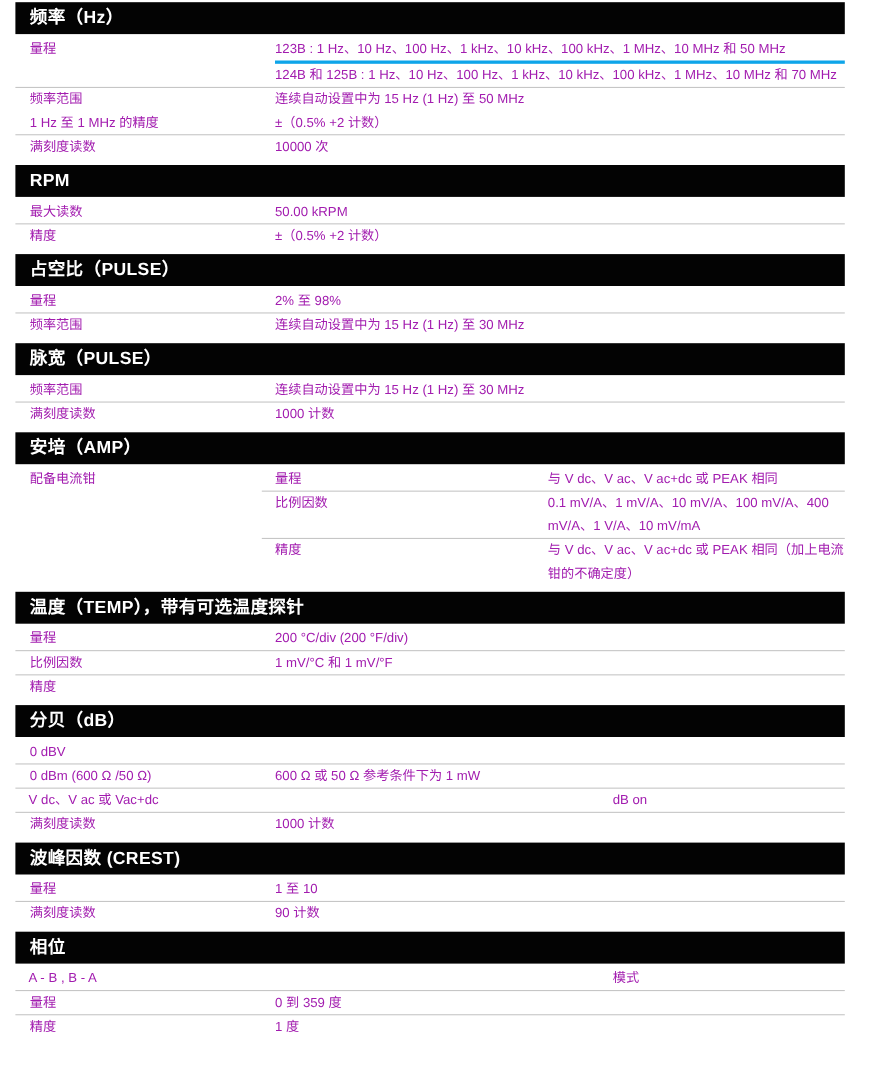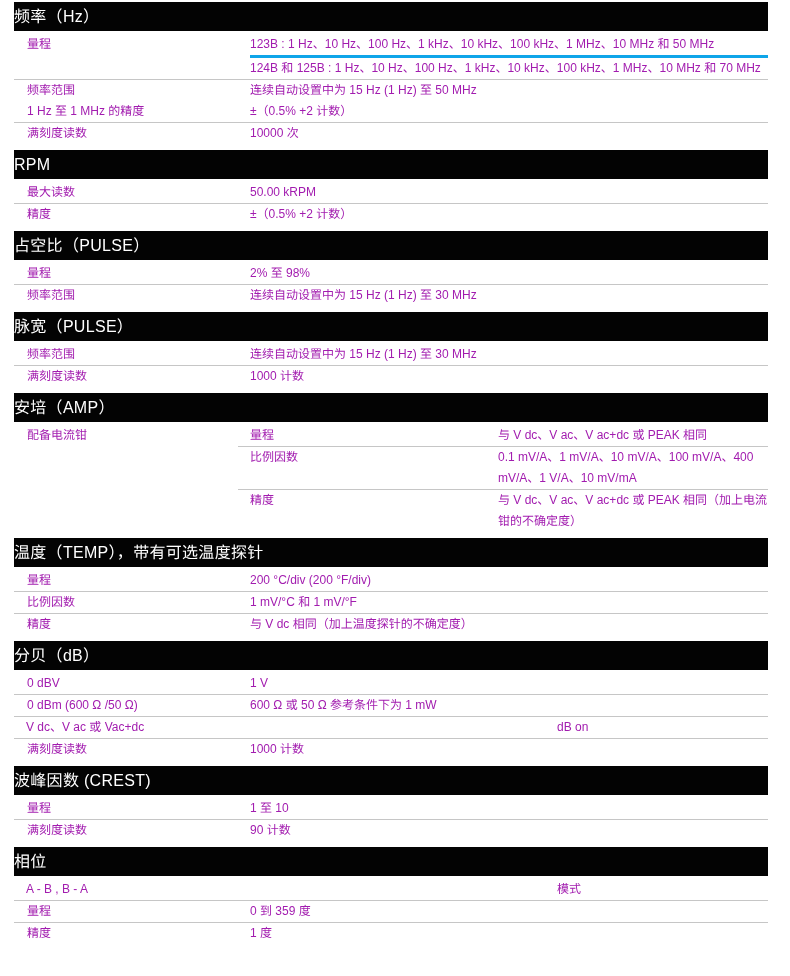--- a/index.html
+++ b/index.html
@@ -14,24 +14,24 @@
     background: #ffffff;
     font-family: "Liberation Sans", "DejaVu Sans", sans-serif;
   }
   .spec {
     margin: 2px 22px 0 14px; 
   }
   .section-header {
     background: #030303;
     color: #ffffff;
     font-size: 16px;
-    font-weight: normal;
+    font-weight: bold;
     height: 29px;
     line-height: 29px;
-    padding-left: 0;
+    padding-left: 13px;
     letter-spacing: 0.3px;
     margin: 0;
     white-space: nowrap;
     overflow: hidden;
   }
   .rows {
     padding: 3px 0 6px;
     font-size: 12px;
     line-height: 21px;
     color: #a21caf;
@@ -168,30 +168,28 @@
         <div class="row">
     <div class="col label">量程</div>
     <div class="col value">200 °C/div (200 °F/div)</div>
   </div>
         <div class="row">
     <div class="col label">比例因数</div>
     <div class="col value">1 mV/°C 和 1 mV/°F</div>
   </div>
         <div class="row">
     <div class="col label">精度</div>
-    <div class="col value">与 V dc 相同（加上温度探针的不确定度）</div>
   </div>
       </div>
   </section>
     <section class="spec-section">
     <h2 class="section-header"><span>分贝（dB）</span></h2>
     <div class="rows">
         <div class="row">
     <div class="col label">0 dBV</div>
-    <div class="col value">1 V</div>
   </div>
         <div class="row">
     <div class="col label">0 dBm (600 Ω /50 Ω)</div>
     <div class="col value">600 Ω 或 50 Ω 参考条件下为 1 mW</div>
   </div>
         <div class="row">
     <div class="col value">V dc、V ac 或 Vac+dc</div>
     <div class="col label">dB on</div>
   </div>
         <div class="row">

